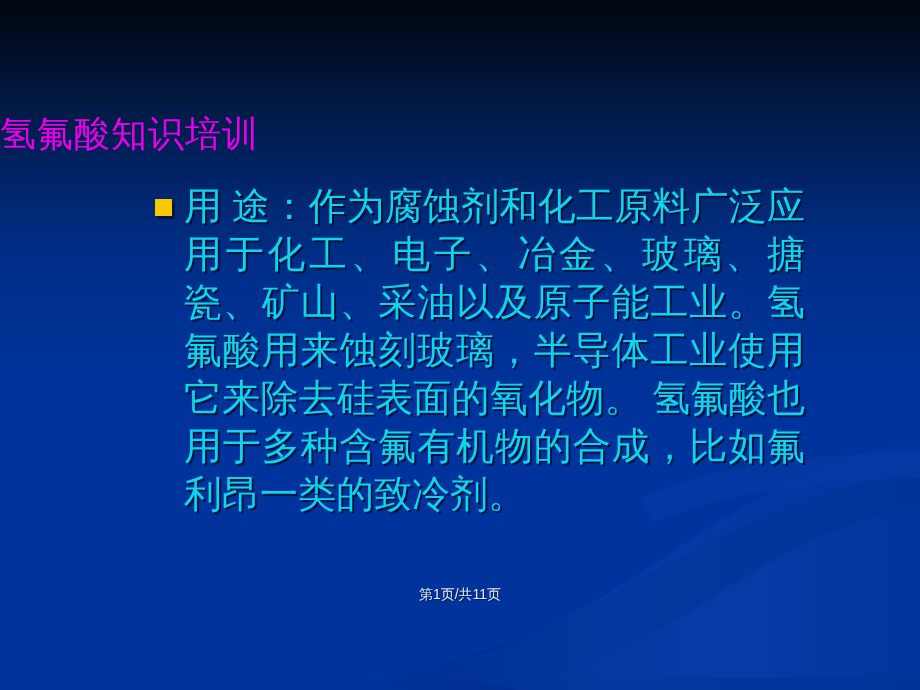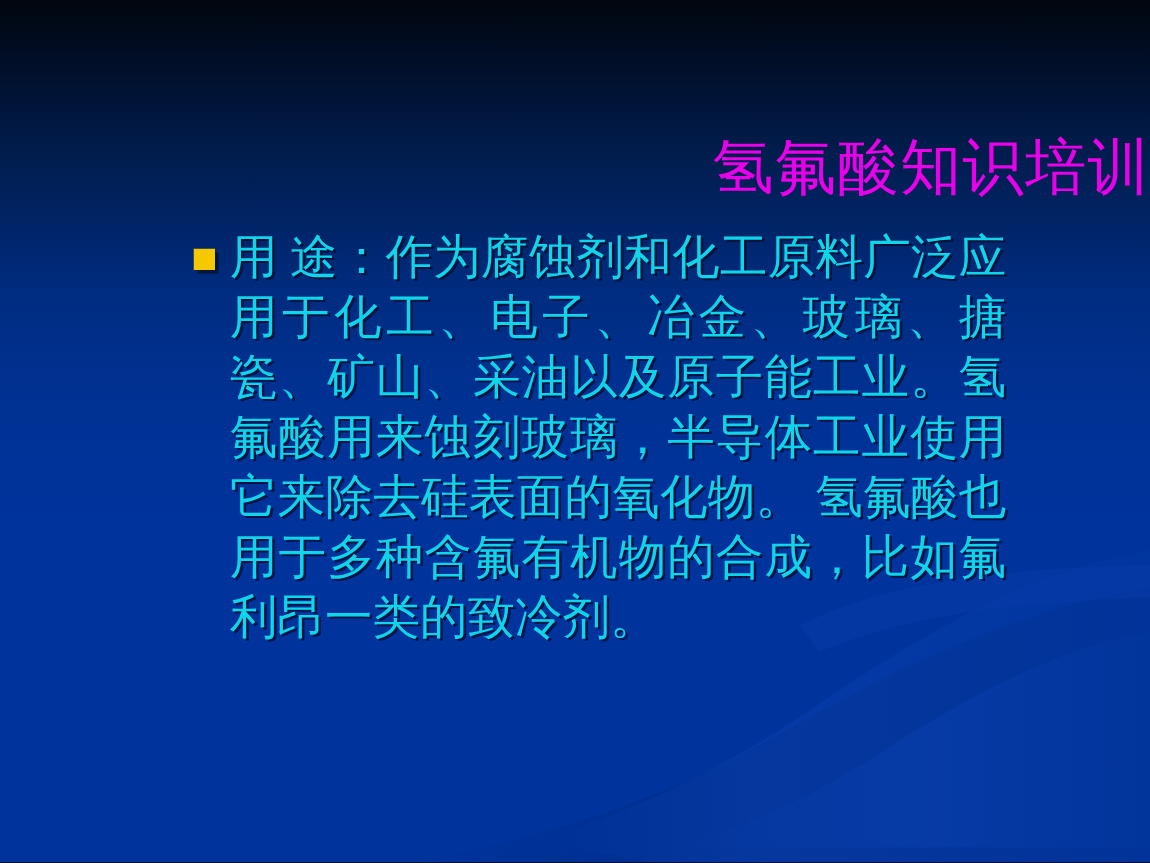--- a/index.html
+++ b/index.html
@@ -29,25 +29,25 @@
   .swoosh-layer {
     position: absolute;
     inset: 0;
     pointer-events: none;
   }
 
   
   #title {
     position: absolute;
     left: 0;
-    right: 0;
+    right: 16px;
     top: 112px;
-    text-align: right;
+    text-align: left;
     color: #e800e8;
-    font-size: 49px;
+    font-size: 36px;
     line-height: 44px;
     letter-spacing: 1px;
     font-family: "Liberation Serif", "DejaVu Serif", serif;
     white-space: nowrap;
   }
 
   
   #body-block {
     position: absolute;
     left: 155px;
@@ -121,14 +121,15 @@
     <path d="M640,500 C700,470 780,455 920,452 L920,478 C790,482 710,498 655,522 Z" fill="#0a3cab" opacity="0.45"></path>
   </svg>
 
   <div id="title">氢氟酸知识培训</div>
 
   <div id="body-block">
     <div id="bullet"></div>
     <div id="body-text">用 途：作为腐蚀剂和化工原料广泛应用于化工、电子、冶金、玻璃、搪瓷、矿山、采油以及原子能工业。氢氟酸用来蚀刻玻璃，半导体工业使用它来除去硅表面的氧化物。 氢氟酸也用于多种含氟有机物的合成，比如氟利昂一类的致冷剂。</div>
   </div>
 
+  <div id="footer">第1页/共11页</div>
 
 </div>
 
 </body></html>

